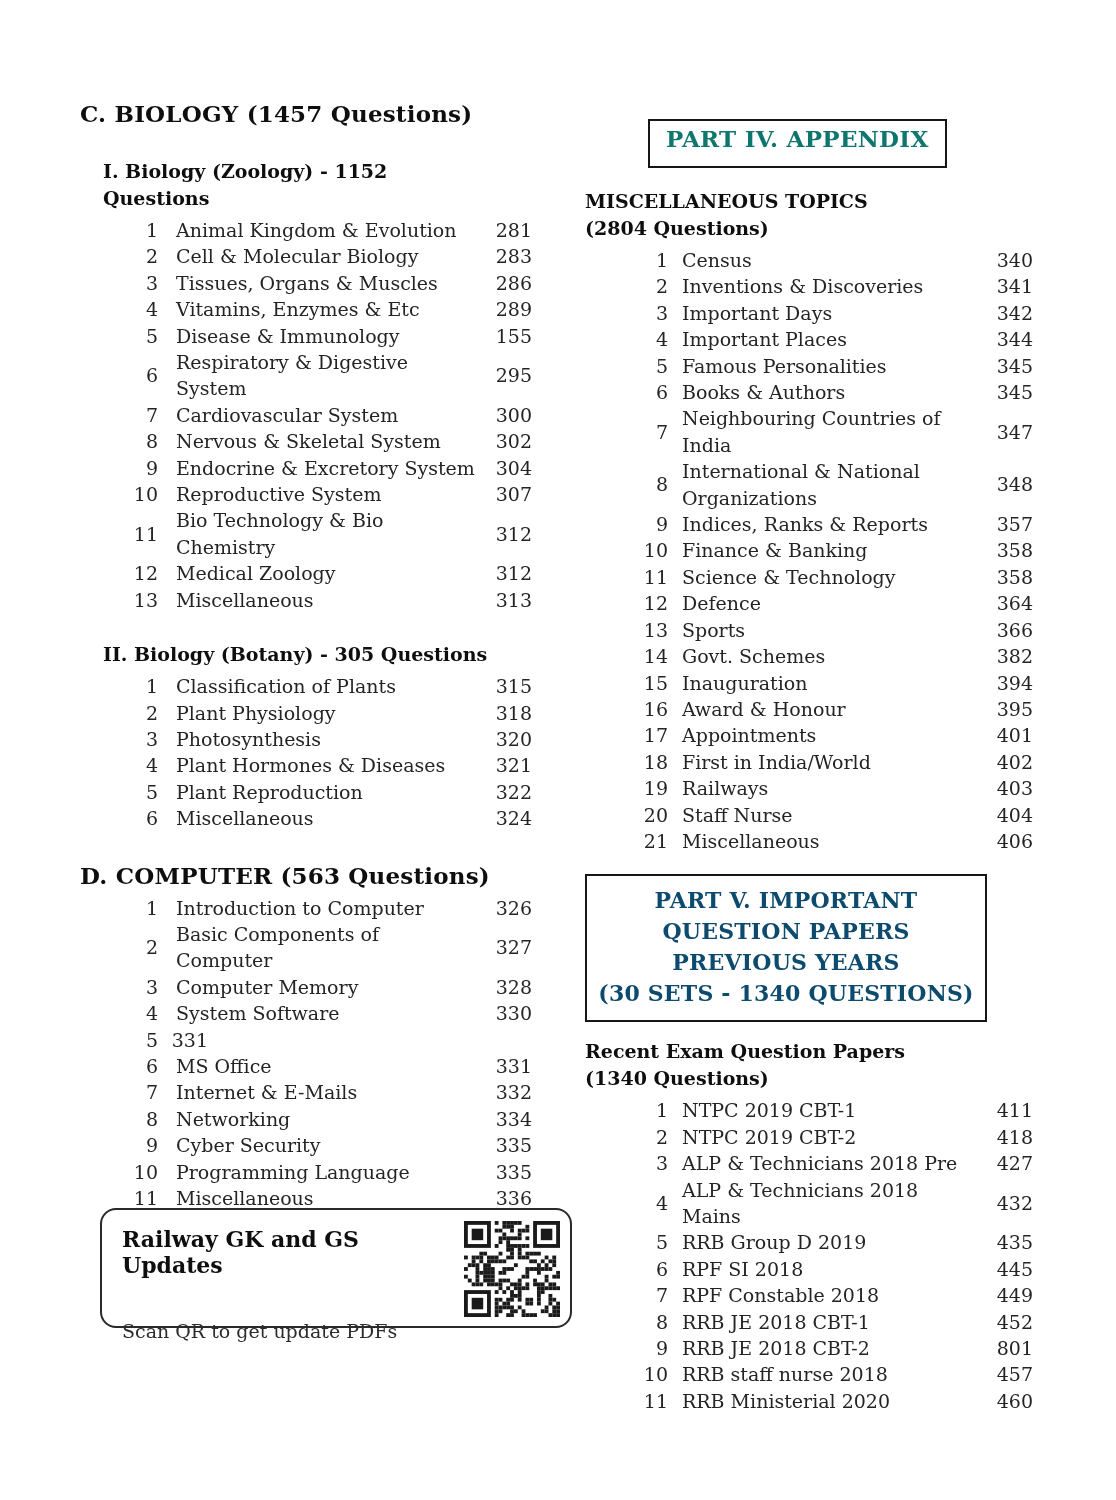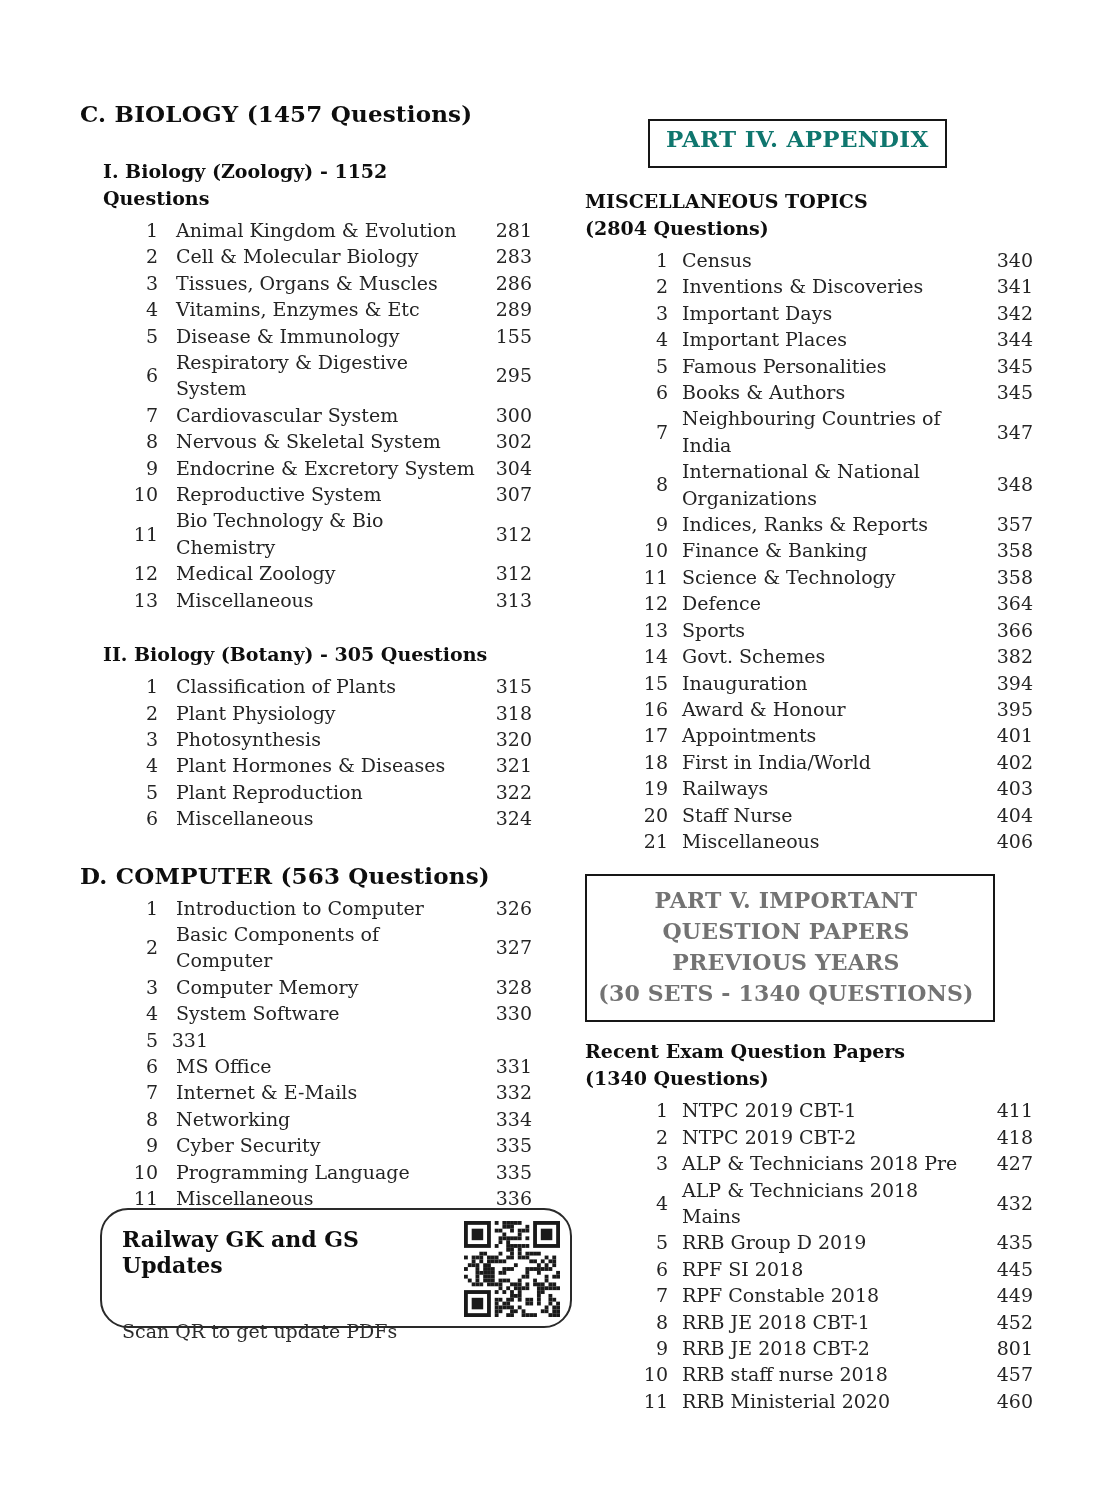--- a/index.html
+++ b/index.html
@@ -45,31 +45,31 @@
     padding:4px 16px 14px 16px;
     font-size:23px;font-weight:bold;color:#0f766e;
     letter-spacing:.3px;
     margin-top:31px;
   }
   .part4-head{margin-top:20px;}
 
   .big-box{
     margin-top:20px;width:398px;
     border:2px solid #161616;
-    padding:9px 8px 11px 0;
+    padding:9px 0 11px 0;
     text-align:center;
-    font-size:22px;font-weight:bold;color:#737373;line-height:31px;
+    font-size:22px;font-weight:bold;color:#0c4a6e;line-height:31px;
   }
   .big-box .line{display:block;letter-spacing:.2px;}
   .part5-head{margin-top:16px;}
 
   .update-box{
     position:absolute;left:100px;top:1208px;
     width:472px;height:120px;
-    border:2px solid #2a2a2a;border-radius:28px;
+    border:2px solid #2a2a2a;border-radius:16px;
     box-sizing:border-box;
     padding:16px 18px 14px 20px;
   }
   .update-text{width:336px;}
   .update-title{font-size:22px;font-weight:bold;color:#0e0e0e;line-height:26px;}
   .update-note{font-size:19px;color:#2c2c2c;margin-top:42px;}
   .qr{
     position:absolute;right:10px;top:11px;
     width:96px;height:96px;background:#ffffff;
   }

